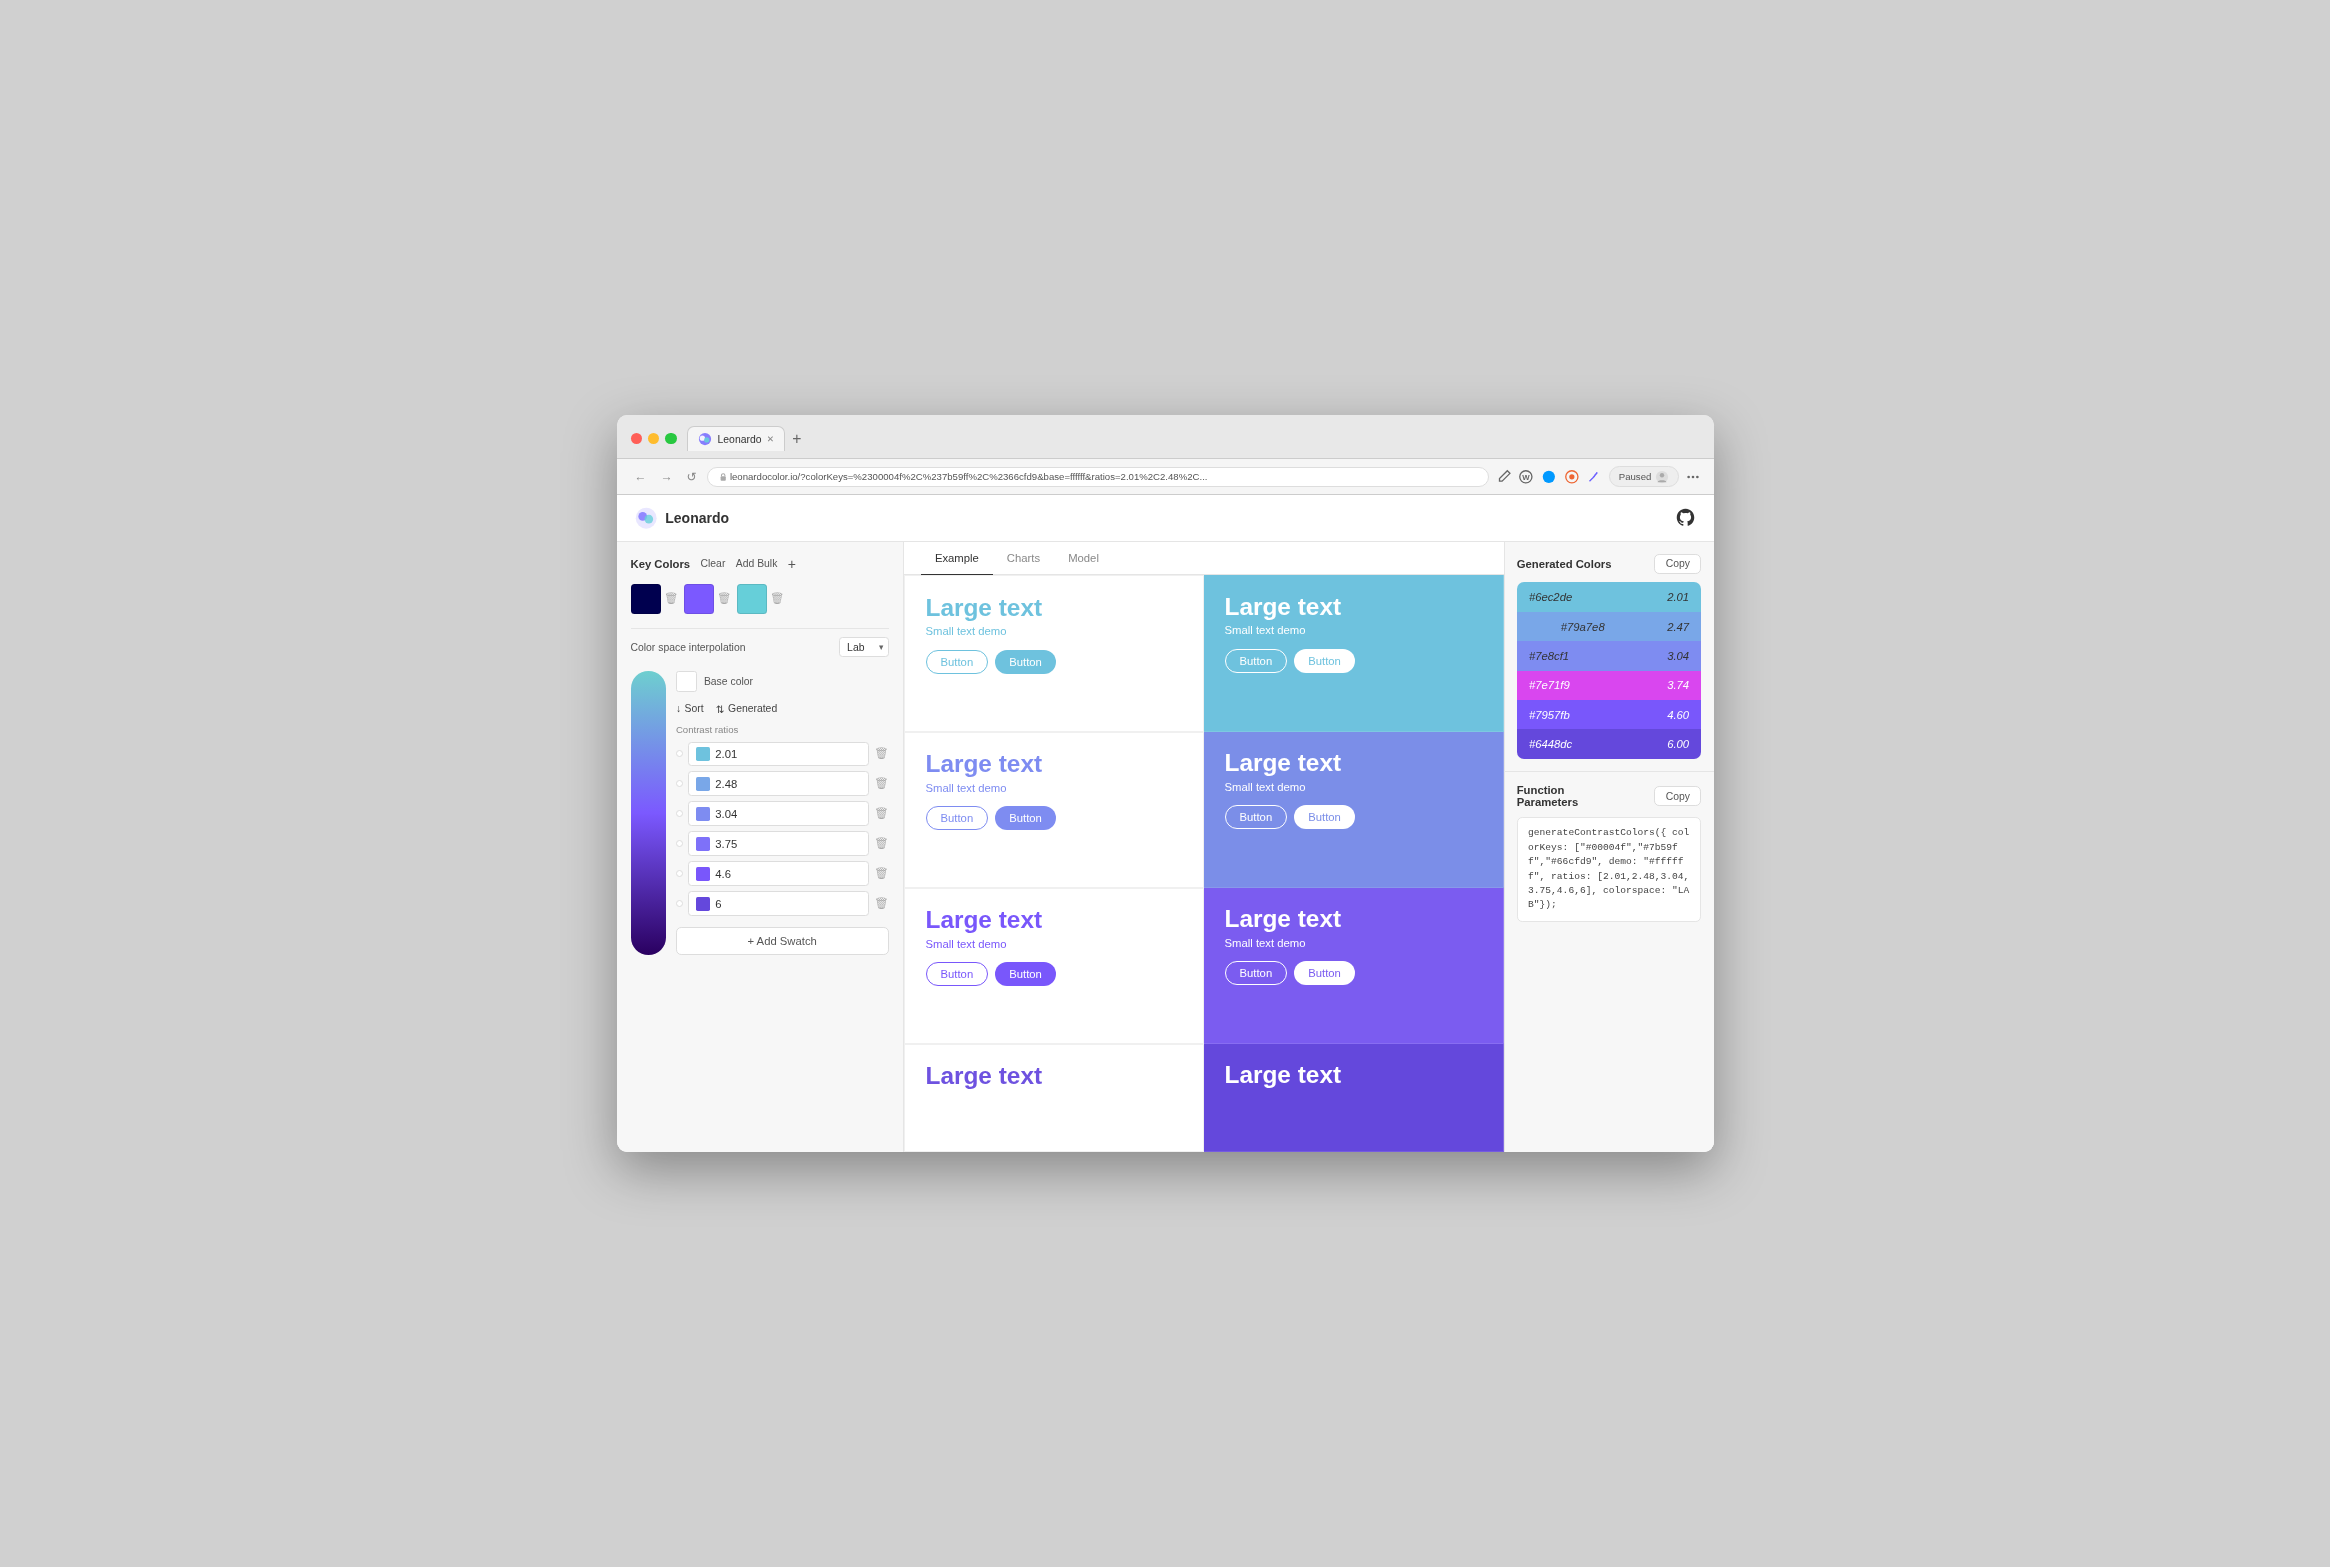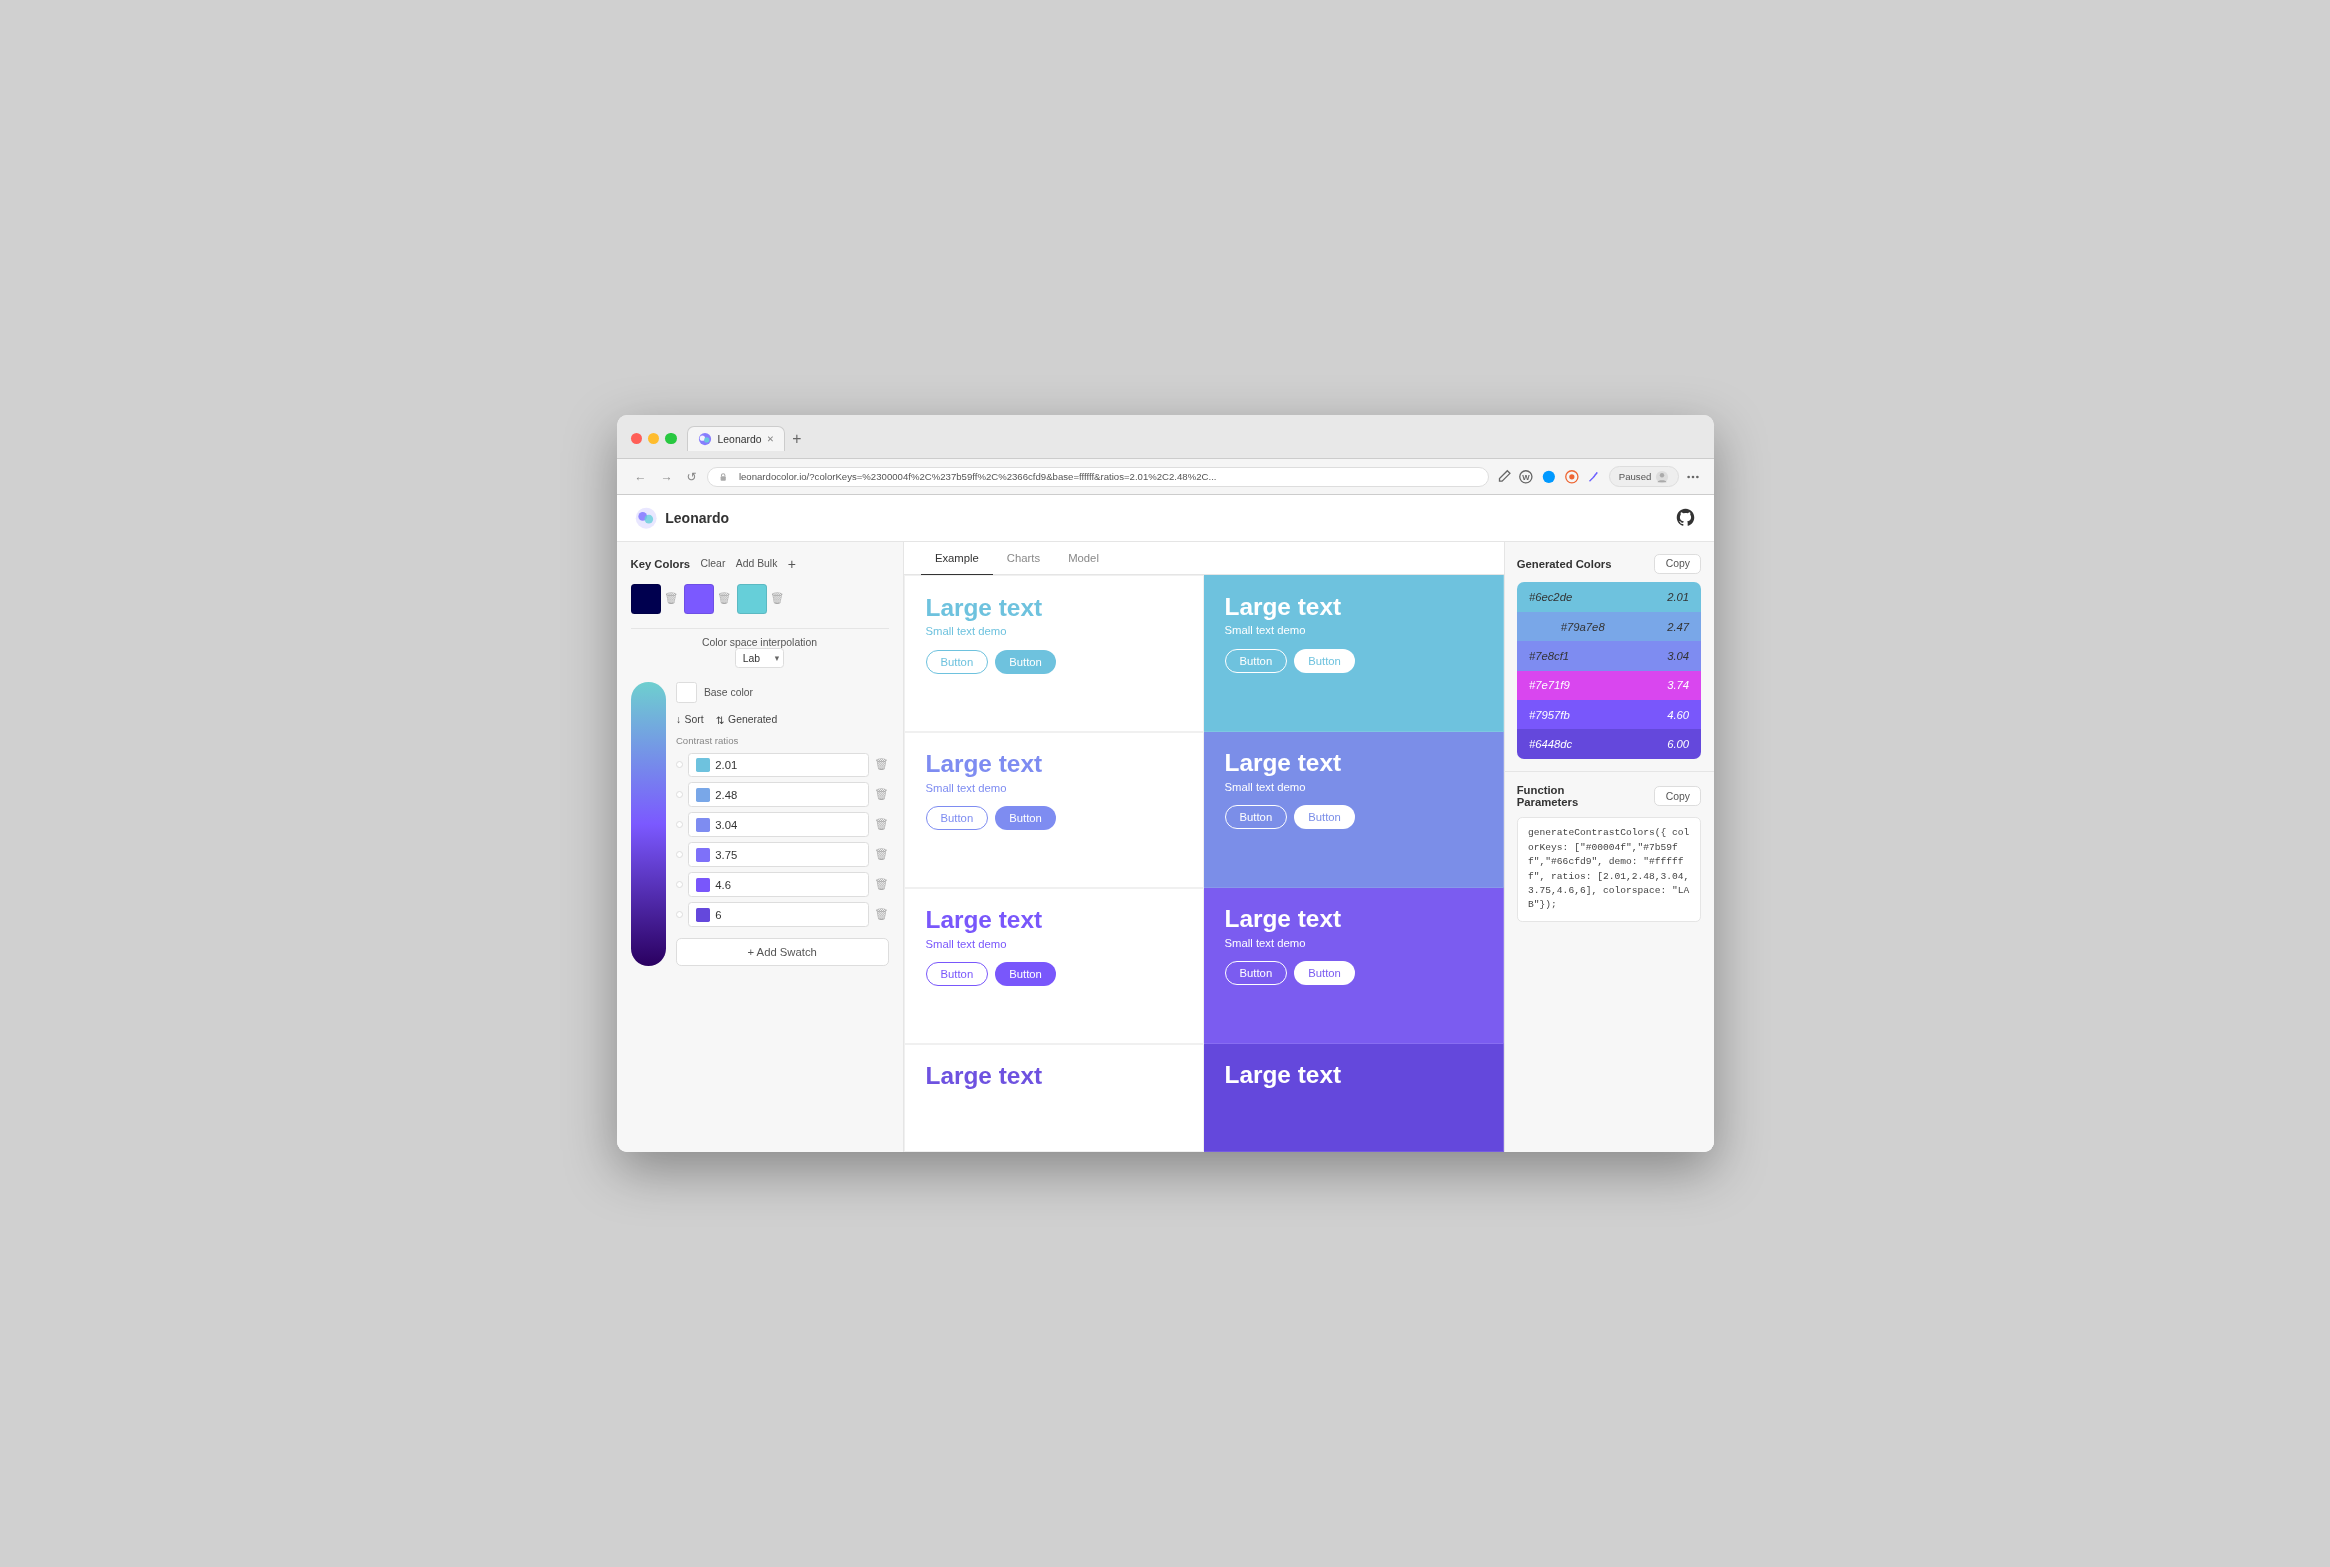--- a/index.html
+++ b/index.html
@@ -48,21 +48,21 @@
     .nav-bar {
       background: #f5f5f5;
       display: flex; align-items: center; gap: 7px;
       padding: 7px 14px;
       border-bottom: 0.9px solid #ccc;
     }
     .nav-btn { background: none; border: none; color: #888; cursor: pointer; font-size: 12.2px; padding: 1.7px 3.5px; }
     .address-bar {
       flex: 1; background: white; border: 0.9px solid #ddd; border-radius: 17.4px;
       padding: 3.5px 10.4px; font-size: 10.4px; color: #333; display: flex; align-items: center;
-      gap: 10px;
+      gap: 1px;
     }
     .address-text { flex: 1; font-size: 9.6px; color: #555; overflow: hidden; white-space: nowrap; text-overflow: ellipsis; }
     .nav-icons { display: flex; align-items: center; gap: 7px; }
     .paused-badge {
       display: flex; align-items: center; gap: 3.5px;
       background: #eee; border: 0.9px solid #ddd; border-radius: 10.4px;
       padding: 2.6px 8.7px; font-size: 9.6px; color: #555;
     }
 
     
@@ -108,21 +108,20 @@
       width: 30px; height: 30px; border-radius: 3.5px; cursor: pointer;
       border: 0.9px solid rgba(0,0,0,0.1);
     }
     .swatch-delete { color: #888; font-size: 10.4px; cursor: pointer; }
 
     .divider { border: none; border-top: 0.9px solid #e5e5e5; margin: 8.7px 0; }
 
     .color-space-row {
       display: flex; align-items: center; justify-content: space-between;
       margin-bottom: 14px;
-      flex-direction: column;
     }
     .label-sm { font-size: 10.4px; color: #555; }
     .select-sm {
       background: white; border: 0.9px solid #ddd; border-radius: 3.5px;
       padding: 3.5px 7px; font-size: 10.4px; color: #333; cursor: pointer;
       appearance: none; padding-right: 17.4px;
     }
     .select-wrapper { position: relative; }
     .select-wrapper::after {
       content: '▾'; position: absolute; right: 5.2px; top: 50%; transform: translateY(-50%);

